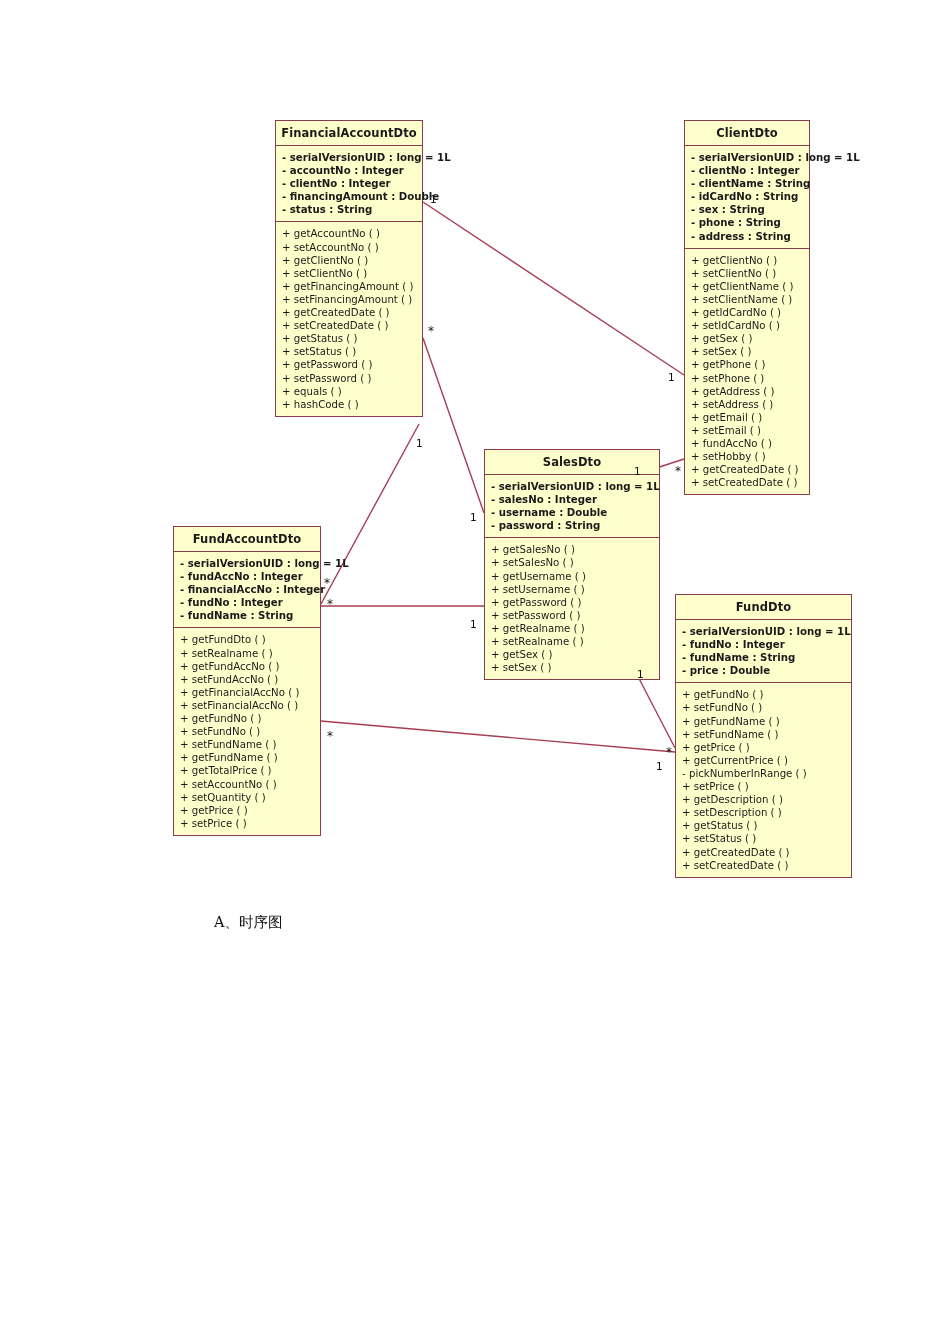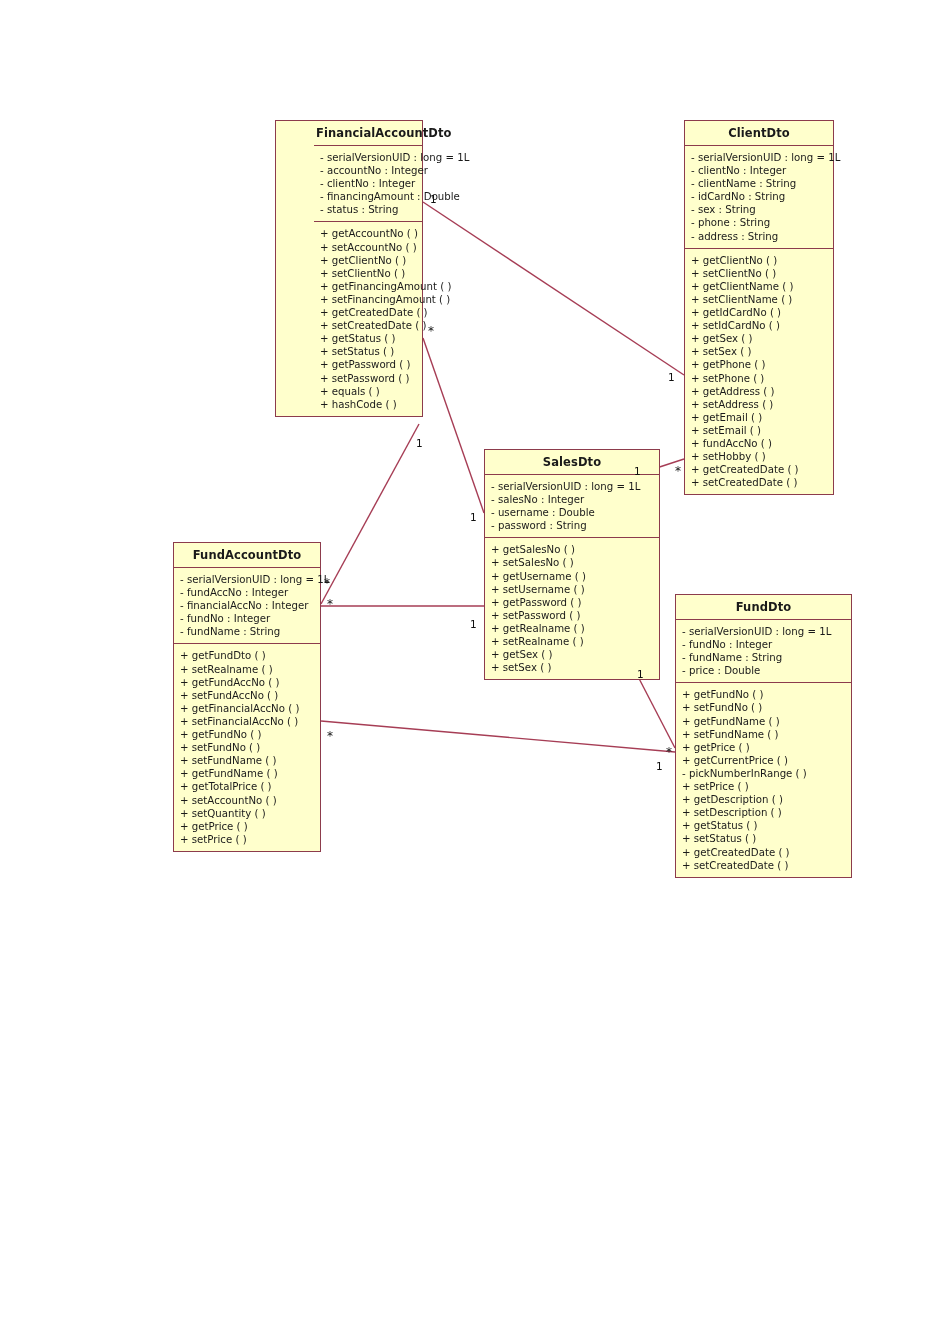--- a/index.html
+++ b/index.html
@@ -48,20 +48,21 @@
     letter-spacing: 0.1px;
   }
 
   .uml-compartment {
     padding: 5px 4px 5px 6px;
     box-sizing: border-box;
   }
 
   .uml-attrs {
     border-bottom: 1.3px solid #8c3b4c;
+    font-weight: bold;
   }
 
   .uml-row {
     font-size: 10.2px;
     color: #1a1a1a;
     line-height: 13.1px;
     white-space: nowrap;
   }
 
   .mult {
@@ -112,21 +113,21 @@
         <line x1="423" y1="338" x2="484" y2="513"></line>
         <line x1="419" y1="424" x2="321" y2="604"></line>
         <line x1="321" y1="606" x2="484" y2="606"></line>
         <line x1="632" y1="476" x2="684" y2="459"></line>
         <line x1="632" y1="665" x2="675" y2="748"></line>
         <line x1="321" y1="721" x2="675" y2="752"></line>
       </g>
   </svg>
 
   <div id="classes-layer">
-      <div class="uml-class" style="left: 275px; top: 120px; width: 148px; padding-left: 38px;">
+      <div class="uml-class" style="left: 275px; top: 120px; width: 148px;">
         <div class="uml-title">FinancialAccountDto</div>
         <div class="uml-compartment uml-attrs">
           <div class="uml-row">- serialVersionUID : long = 1L</div>
           <div class="uml-row">- accountNo : Integer</div>
           <div class="uml-row">- clientNo : Integer</div>
           <div class="uml-row">- financingAmount : Double</div>
           <div class="uml-row">- status : String</div>
         </div>
         <div class="uml-compartment uml-ops">
           <div class="uml-row">+ getAccountNo (  )</div>
@@ -138,21 +139,21 @@
           <div class="uml-row">+ getCreatedDate (  )</div>
           <div class="uml-row">+ setCreatedDate (  )</div>
           <div class="uml-row">+ getStatus (  )</div>
           <div class="uml-row">+ setStatus (  )</div>
           <div class="uml-row">+ getPassword (  )</div>
           <div class="uml-row">+ setPassword (  )</div>
           <div class="uml-row">+ equals (  )</div>
           <div class="uml-row">+ hashCode (  )</div>
         </div>
       </div>
-      <div class="uml-class" style="left: 684px; top: 120px; width: 150px;">
+      <div class="uml-class" style="left: 684px; top: 120px; width: 126px;">
         <div class="uml-title">ClientDto</div>
         <div class="uml-compartment uml-attrs">
           <div class="uml-row">- serialVersionUID : long = 1L</div>
           <div class="uml-row">- clientNo : Integer</div>
           <div class="uml-row">- clientName : String</div>
           <div class="uml-row">- idCardNo : String</div>
           <div class="uml-row">- sex : String</div>
           <div class="uml-row">- phone : String</div>
           <div class="uml-row">- address : String</div>
         </div>
@@ -191,21 +192,21 @@
           <div class="uml-row">+ getUsername (  )</div>
           <div class="uml-row">+ setUsername (  )</div>
           <div class="uml-row">+ getPassword (  )</div>
           <div class="uml-row">+ setPassword (  )</div>
           <div class="uml-row">+ getRealname (  )</div>
           <div class="uml-row">+ setRealname (  )</div>
           <div class="uml-row">+ getSex (  )</div>
           <div class="uml-row">+ setSex (  )</div>
         </div>
       </div>
-      <div class="uml-class" style="left: 173px; top: 542px; width: 148px;">
+      <div class="uml-class" style="left: 173px; top: 526px; width: 148px;">
         <div class="uml-title">FundAccountDto</div>
         <div class="uml-compartment uml-attrs">
           <div class="uml-row">- serialVersionUID : long = 1L</div>
           <div class="uml-row">- fundAccNo : Integer</div>
           <div class="uml-row">- financialAccNo : Integer</div>
           <div class="uml-row">- fundNo : Integer</div>
           <div class="uml-row">- fundName : String</div>
         </div>
         <div class="uml-compartment uml-ops">
           <div class="uml-row">+ getFundDto (  )</div>
@@ -262,15 +263,18 @@
       <span class="mult" style="left: 470px; top: 619px;">1</span>
       <span class="mult" style="left: 634px; top: 466px;">1</span>
       <span class="mult star" style="left: 675px; top: 465px;">*</span>
       <span class="mult" style="left: 637px; top: 669px;">1</span>
       <span class="mult star" style="left: 666px; top: 746px;">*</span>
       <span class="mult" style="left: 656px; top: 761px;">1</span>
       <span class="mult star" style="left: 327px; top: 730px;">*</span>
     </div>
 
   <div class="note-block">
+    <div class="note-line">
+      <span class="indent"></span><span>A、时序图</span>
+    </div>
   </div>
 
 </div>
 
 </body></html>

